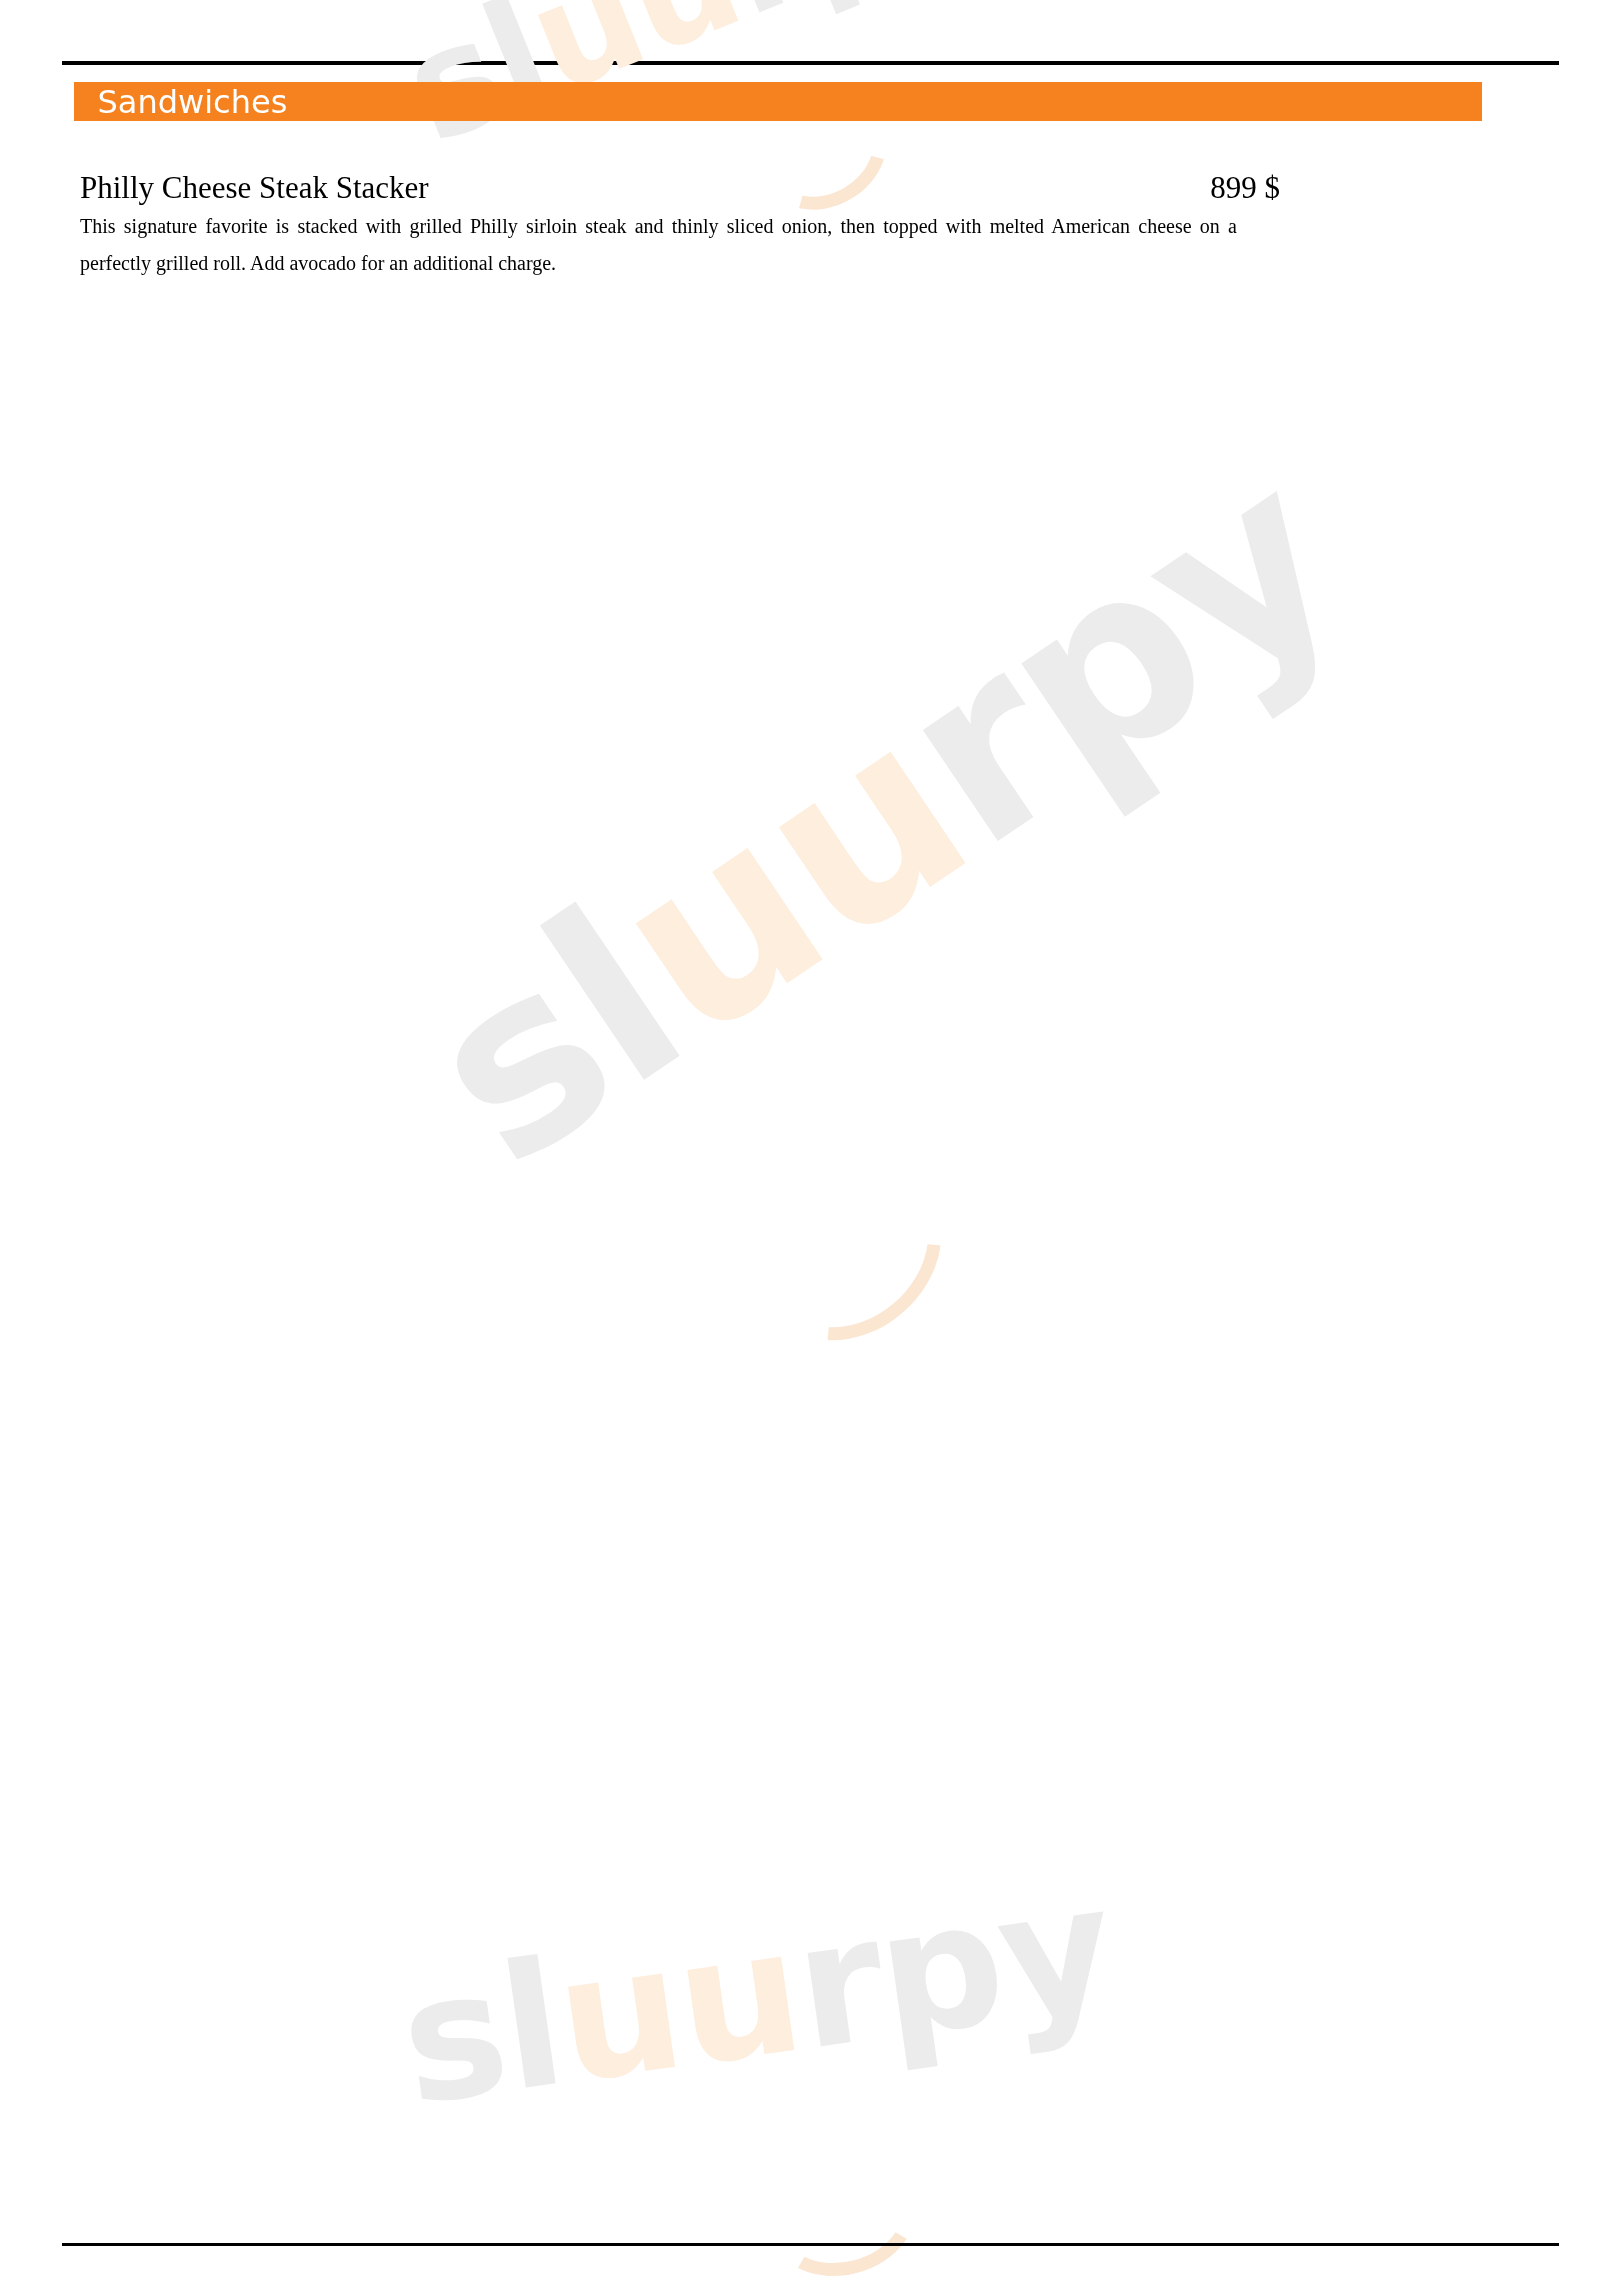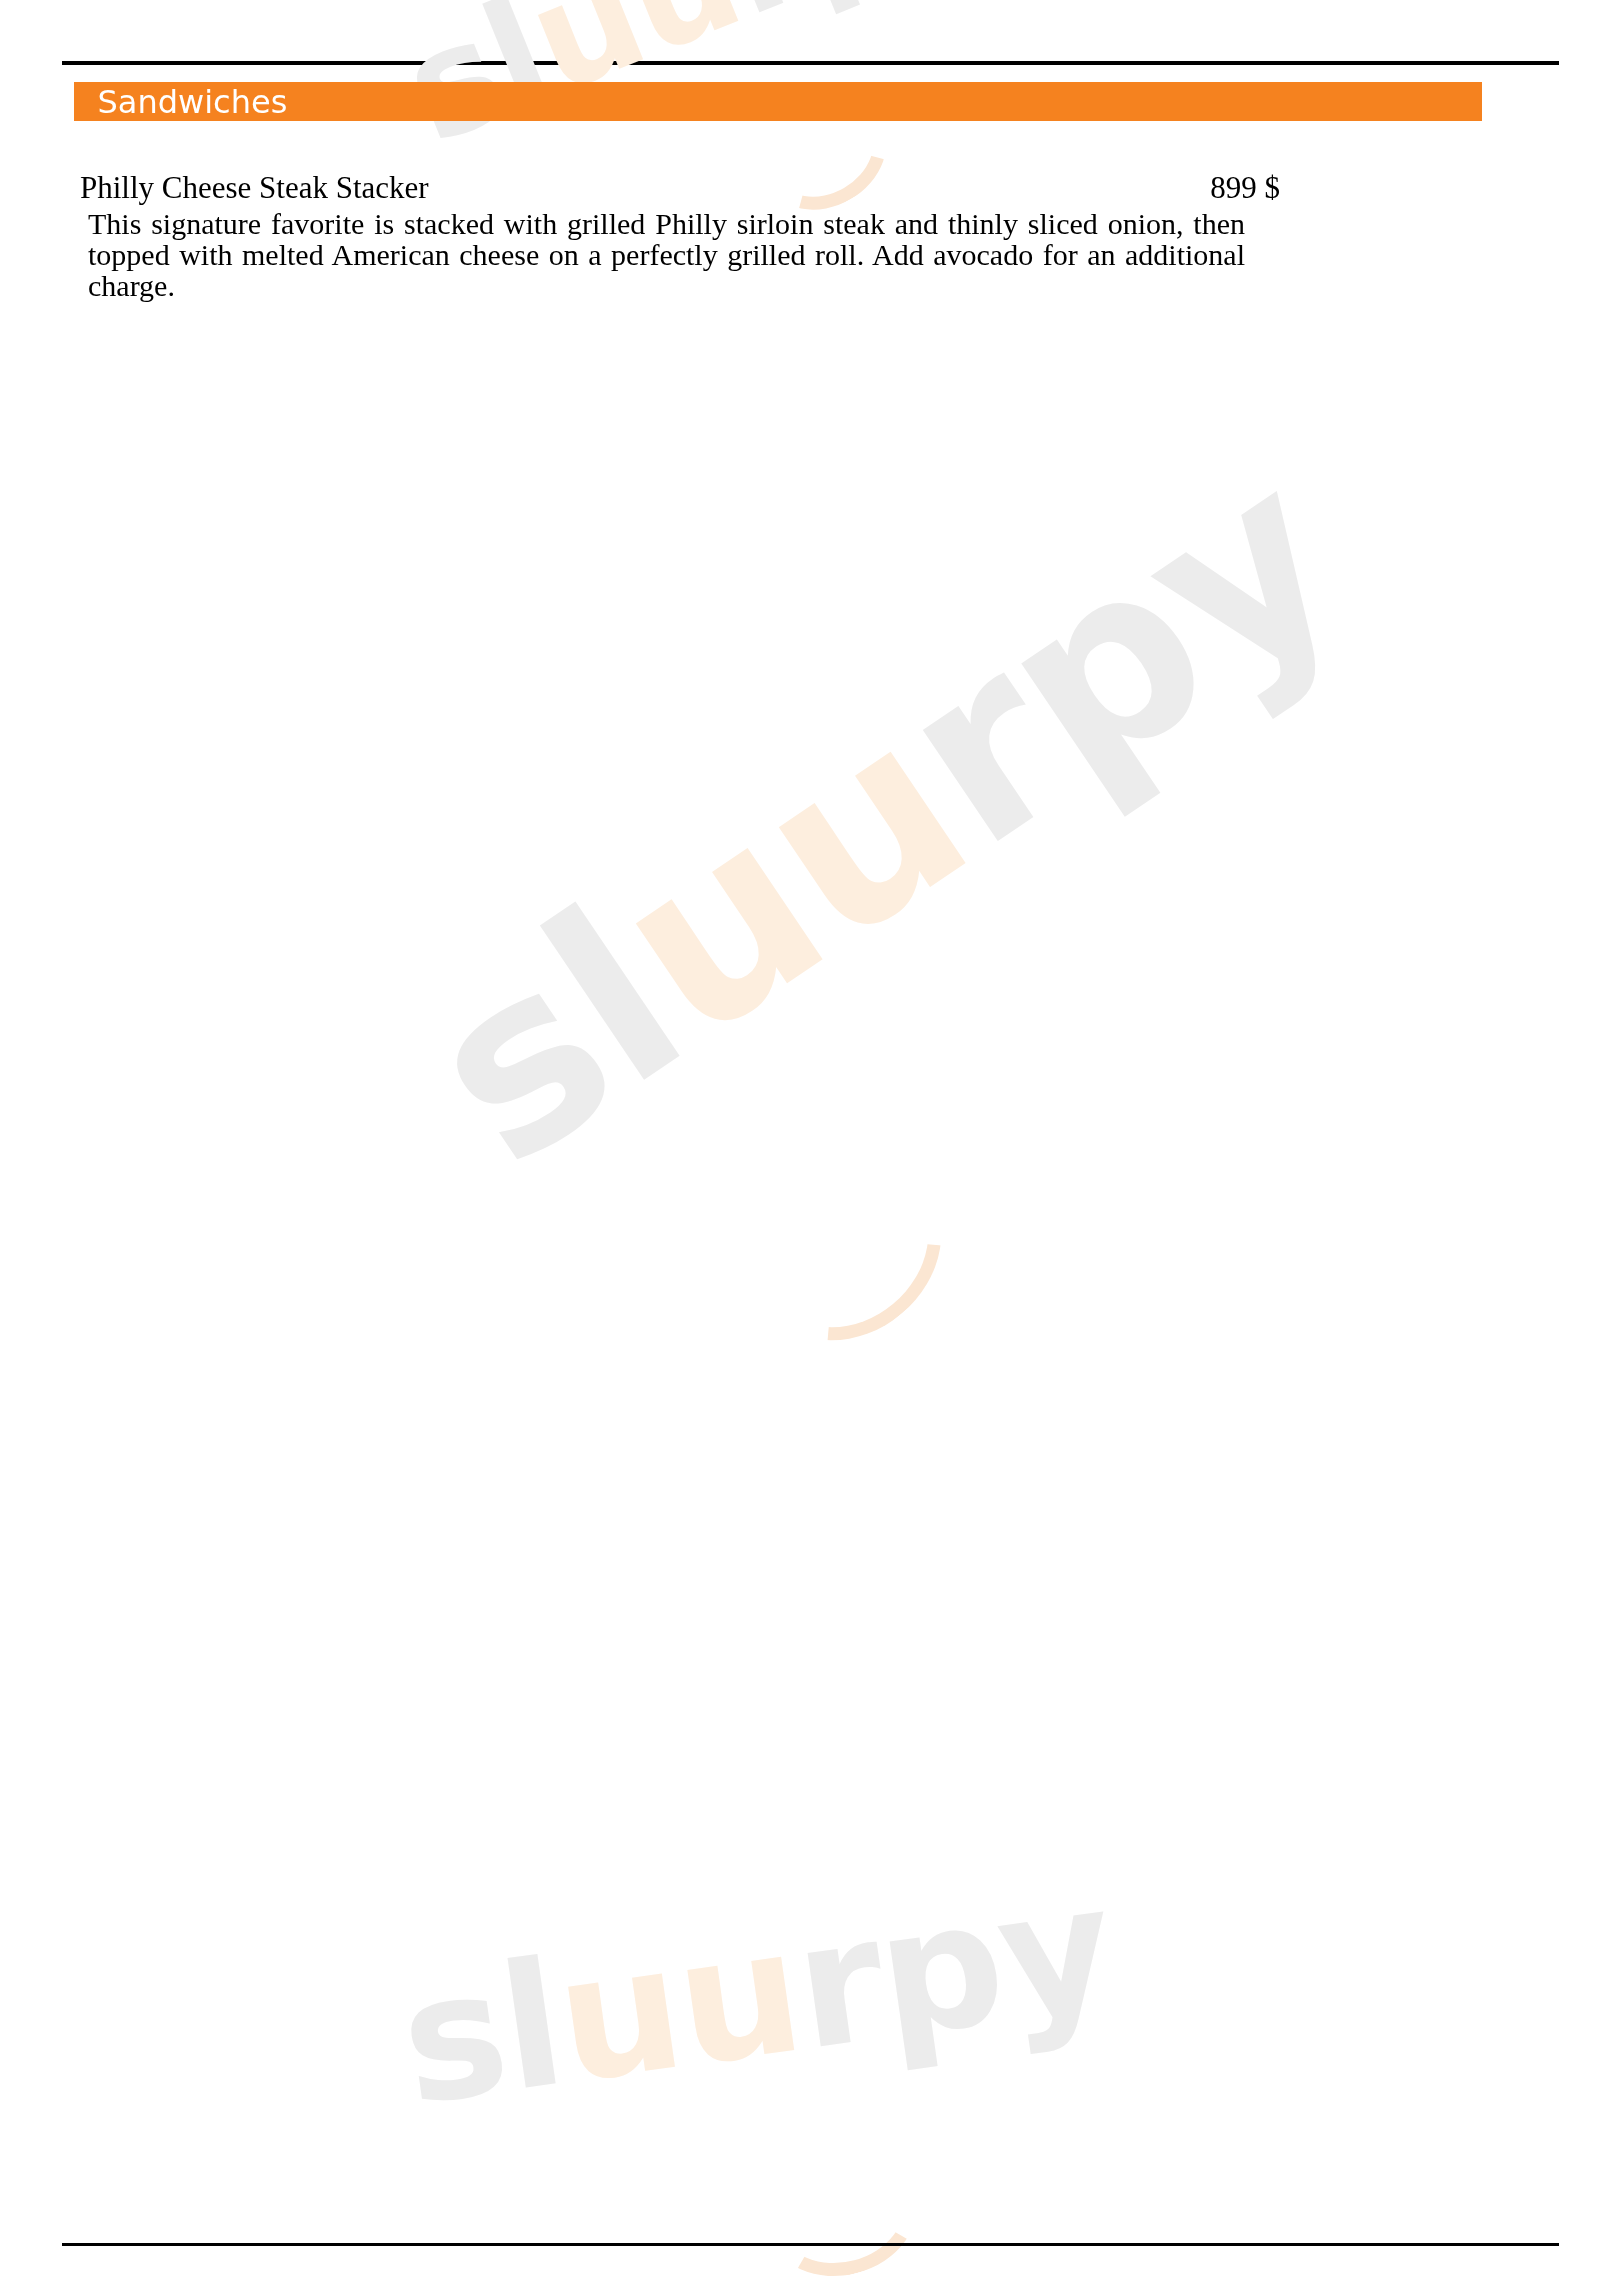--- a/index.html
+++ b/index.html
@@ -129,26 +129,25 @@
   }
   .item-price {
     position: absolute;
     right: 113px;
     top: 0;
     font-size: 31px;
     line-height: 41px;
     white-space: nowrap;
   }
   .item-desc {
-    font-size: 30px;
-    line-height: 31px;
+    font-size: 20px;
+    line-height: 37px;
     width: 1157px;
     text-align: justify;
     text-justify: inter-word;
-    margin-left: 8px;
   }
 </style>
 </head>
 <body>
 
 <div class="page">
 
   <div class="rule-top"></div>
 
   <div class="wm wm-1"><span class="s1">sl</span><span class="s2">uu</span><span class="s3">rpy</span></div>

